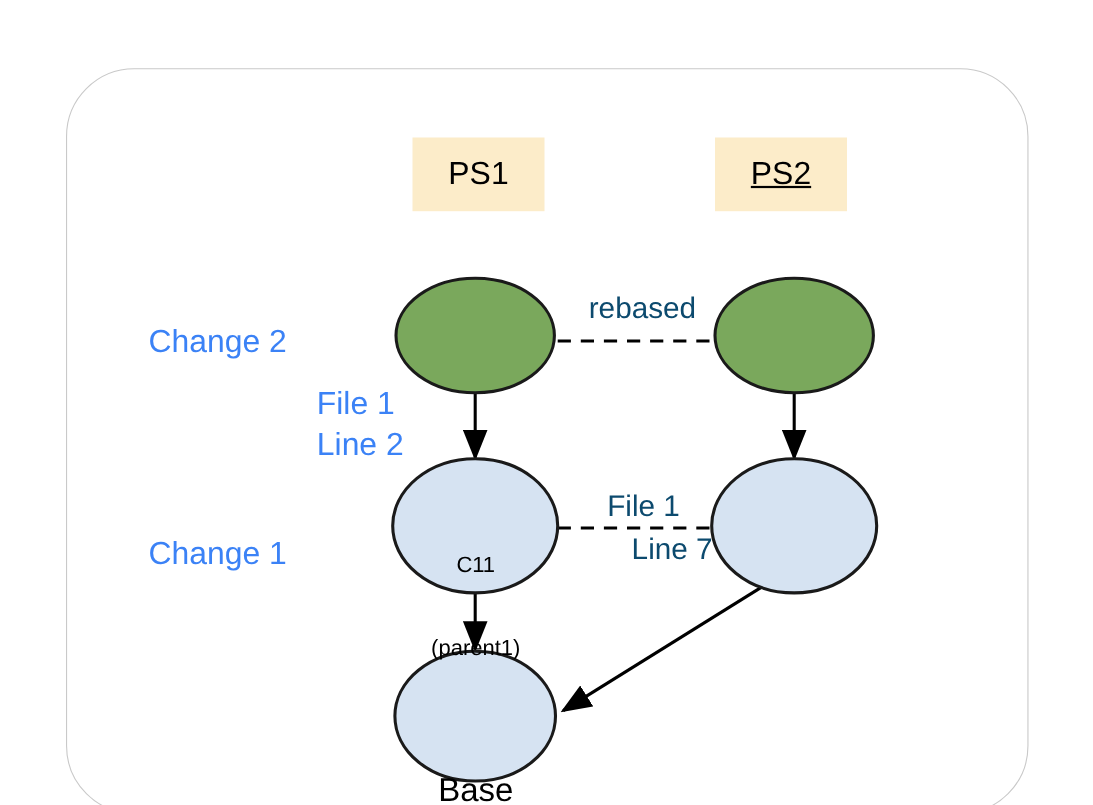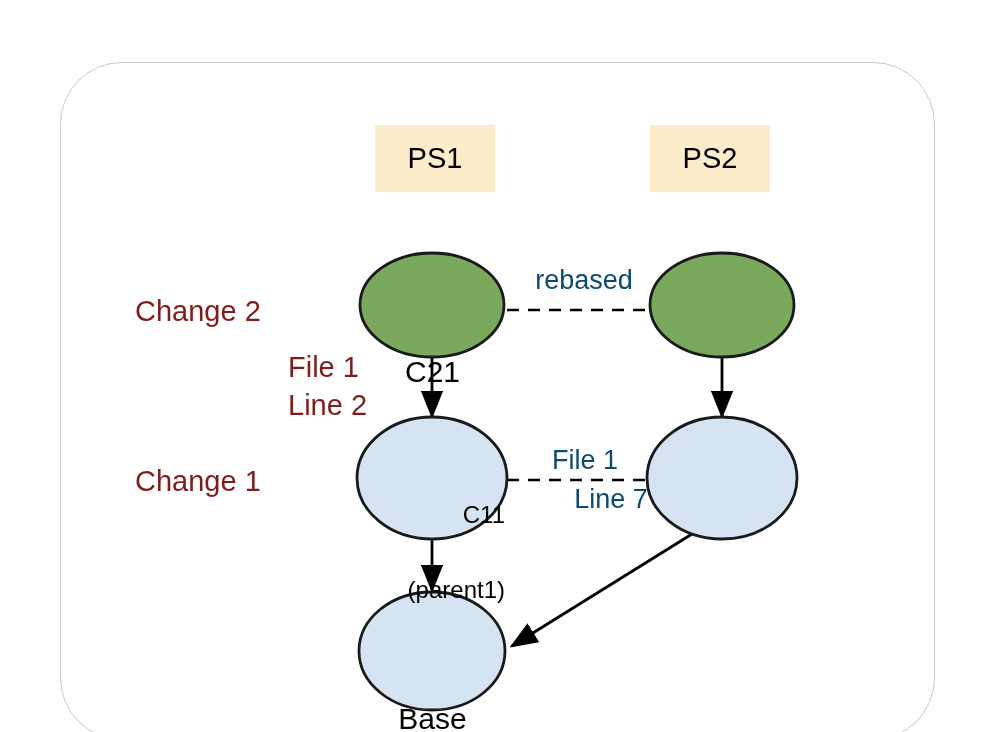--- a/index.html
+++ b/index.html
@@ -43,32 +43,32 @@
   .ps-box {
     position: absolute;
     background: #fcecc9;
     display: flex;
     align-items: center;
     justify-content: center;
     font-size: 29px;
     color: #000;
   }
   #ps1-box { left: 375px; top: 85px; width: 120px; height: 67px; }
-  #ps2-box { left: 650px; top: 85px; width: 120px; height: 67px; }
+  #ps2-box { left: 650px; top: 85px; width: 120px; height: 67px; text-decoration: underline; }
 
   
   .txt {
     position: absolute;
     font-size: 29px;
     line-height: 38px;
-    color: #7f1d1d;
+    color: #3b82f6;
     white-space: pre;
   }
   #change2-label { left: 135px; top: 252px; }
-  #change1-label { left: 135px; top: 422px; }
+  #change1-label { left: 135px; top: 445px; }
   #file1line2-label { left: 288px; top: 308px; }
 
   .edge-label {
     position: absolute;
     font-size: 27px;
     line-height: 33px;
     color: #0c4a6e;
     white-space: pre;
     text-align: center;
   }
@@ -78,21 +78,21 @@
 
   
   .node-text {
     position: absolute;
     text-align: center;
     color: #000;
     white-space: pre;
     pointer-events: none;
   }
   .node-text.big  { font-size: 30px; line-height: 34px; }
-  .node-text.small{ font-size: 24px; line-height: 25px; text-align: right; }
+  .node-text.small{ font-size: 20px; line-height: 25px; }
 
   #c21-text  { left: 360px; top: 247px; width: 145px; }
   #c22-text  { left: 650px; top: 247px; width: 145px; }
   #c11-text  { left: 360px; top: 412px; width: 145px; }
   #c12-text  { left: 650px; top: 412px; width: 145px; }
   #base-text { left: 360px; top: 594px; width: 145px; }
 </style>
 </head>
 <body>
 
@@ -137,23 +137,20 @@
   <div class="txt" id="change1-label">Change 1</div>
 
   <div class="txt" id="file1line2-label">File 1
 Line 2</div>
 
   <div class="edge-label" id="rebased-label">rebased</div>
 
   <div class="edge-label" id="file1-label">File 1</div>
   <div class="edge-label" id="line7-label">Line 7</div>
 
-  <div class="node-text big" id="c21-text">
-    <div>C21</div>
-  </div>
   <div class="node-text small" id="c11-text">
     <div>C11</div>
     <div>(parent1)</div>
   </div>
   <div class="node-text small" id="c12-text">
   </div>
   <div class="node-text big" id="base-text">
     <div>Base</div>
   </div>
 

